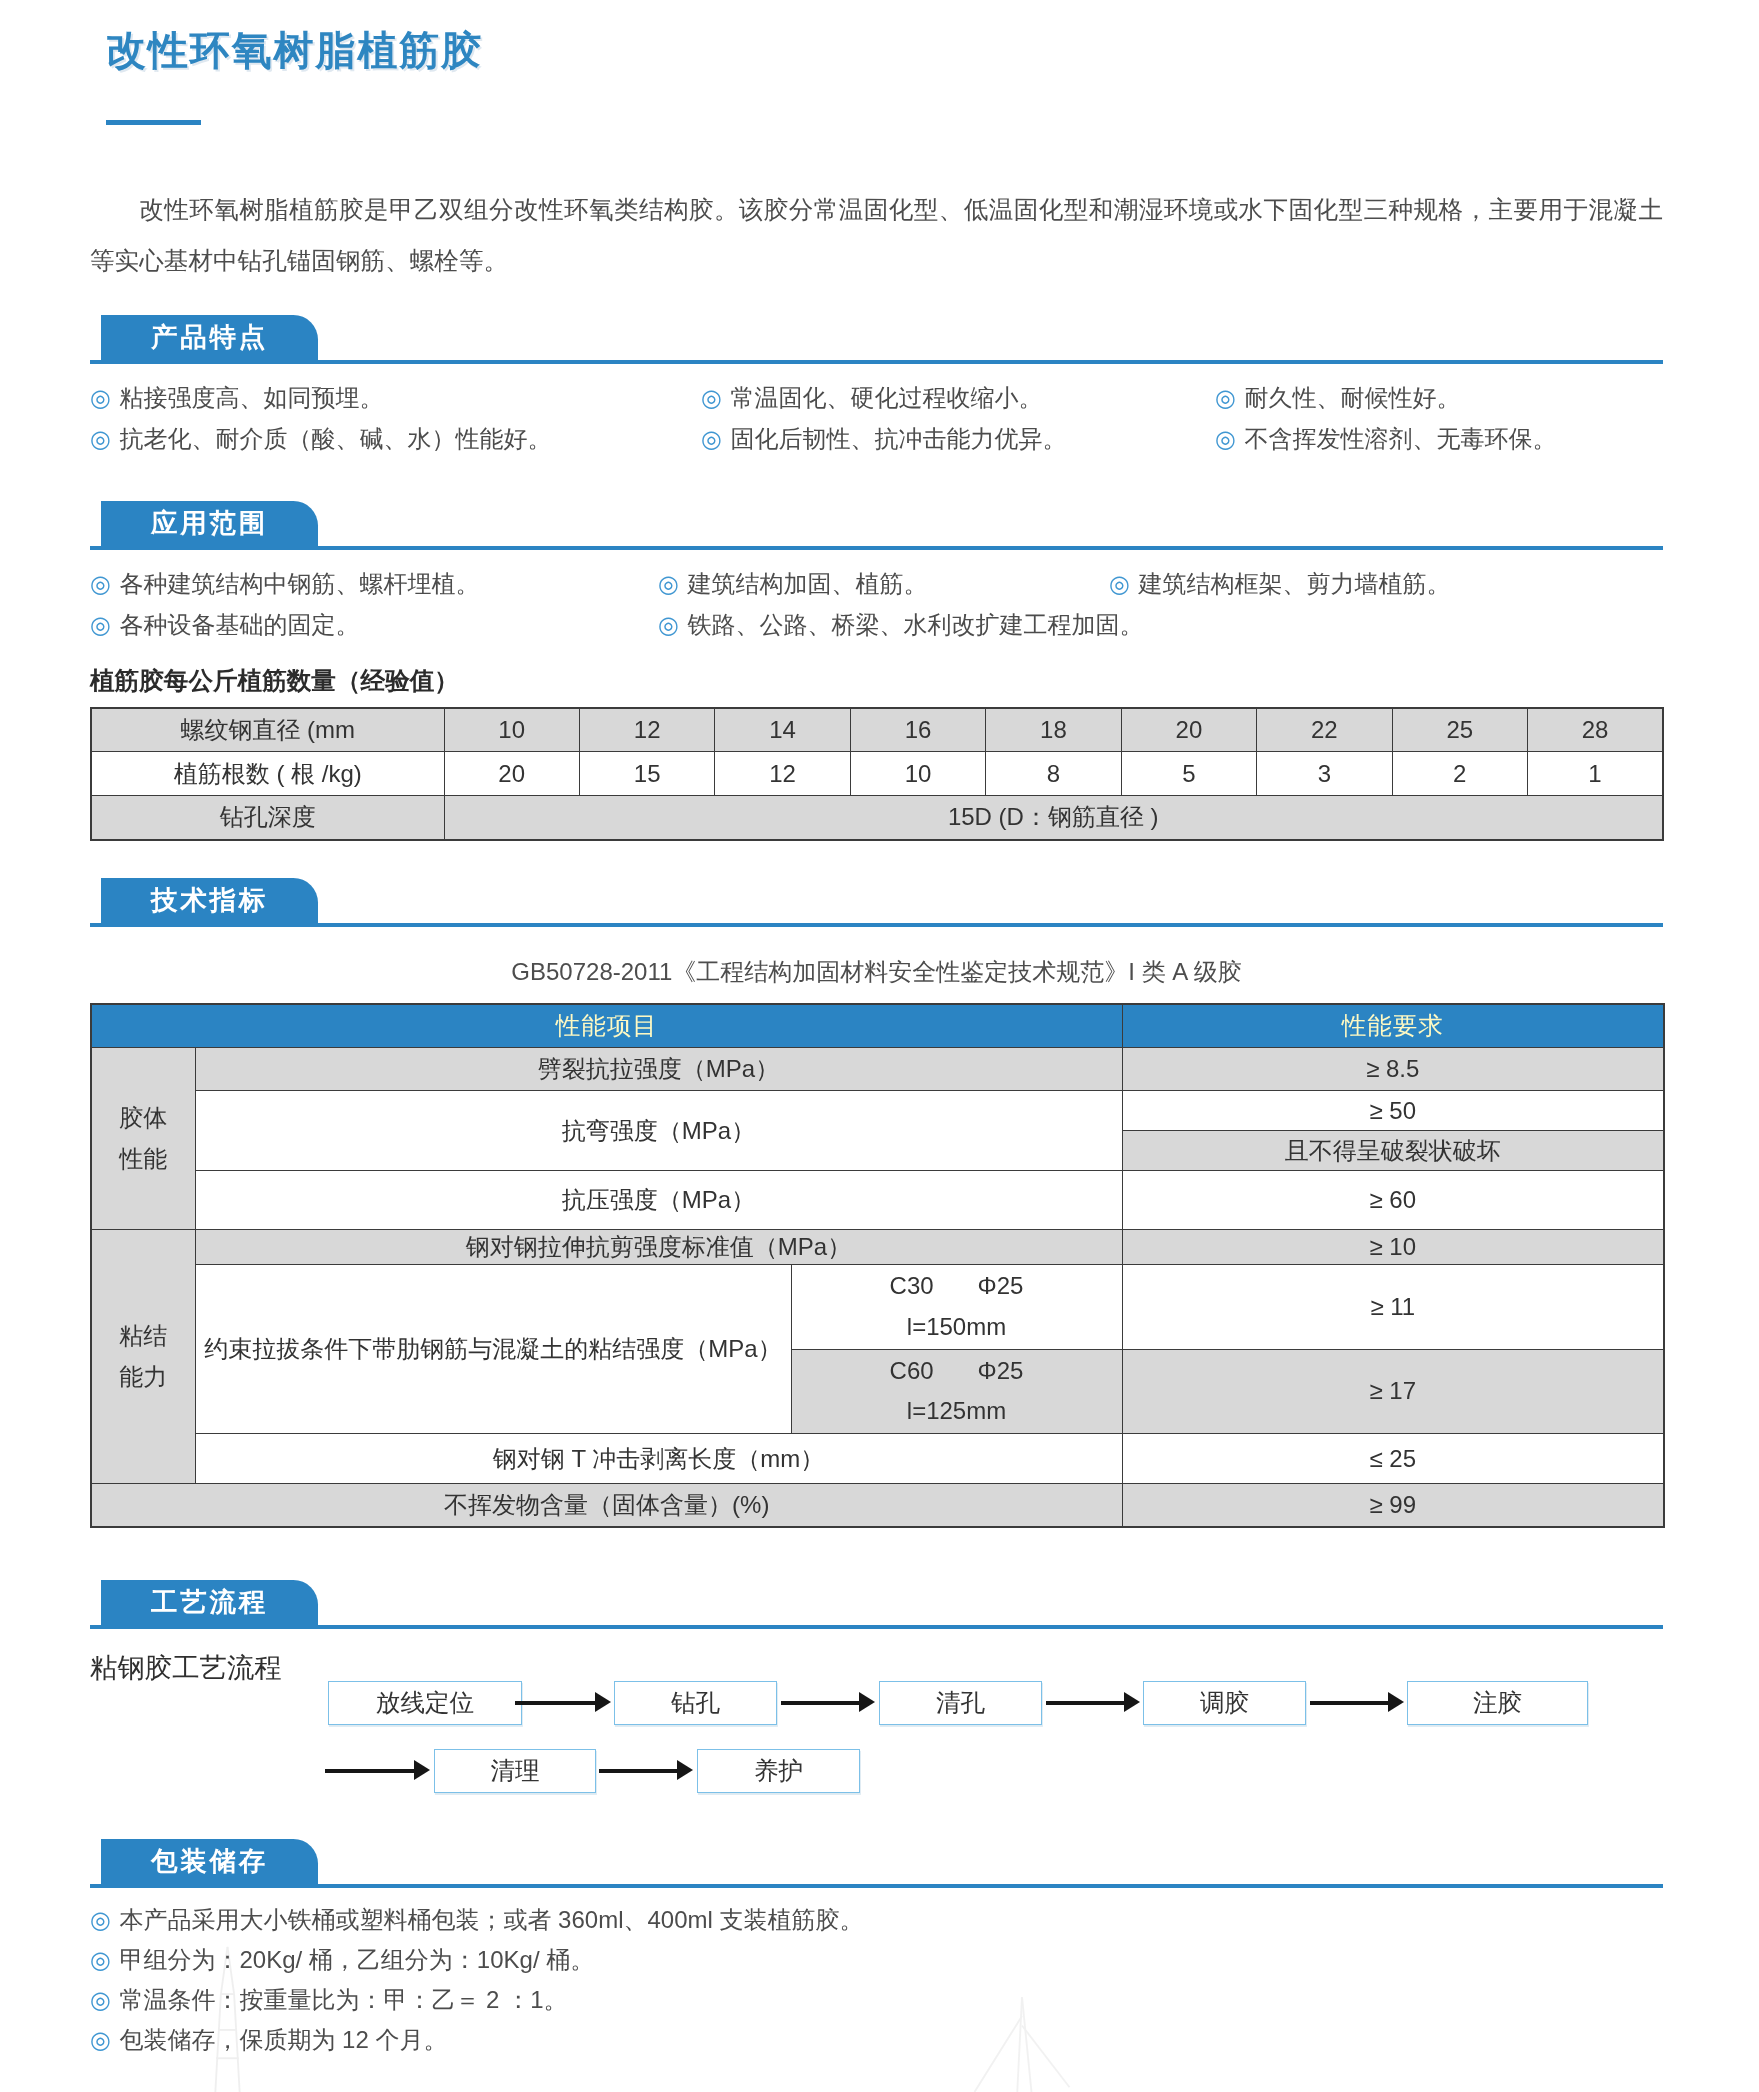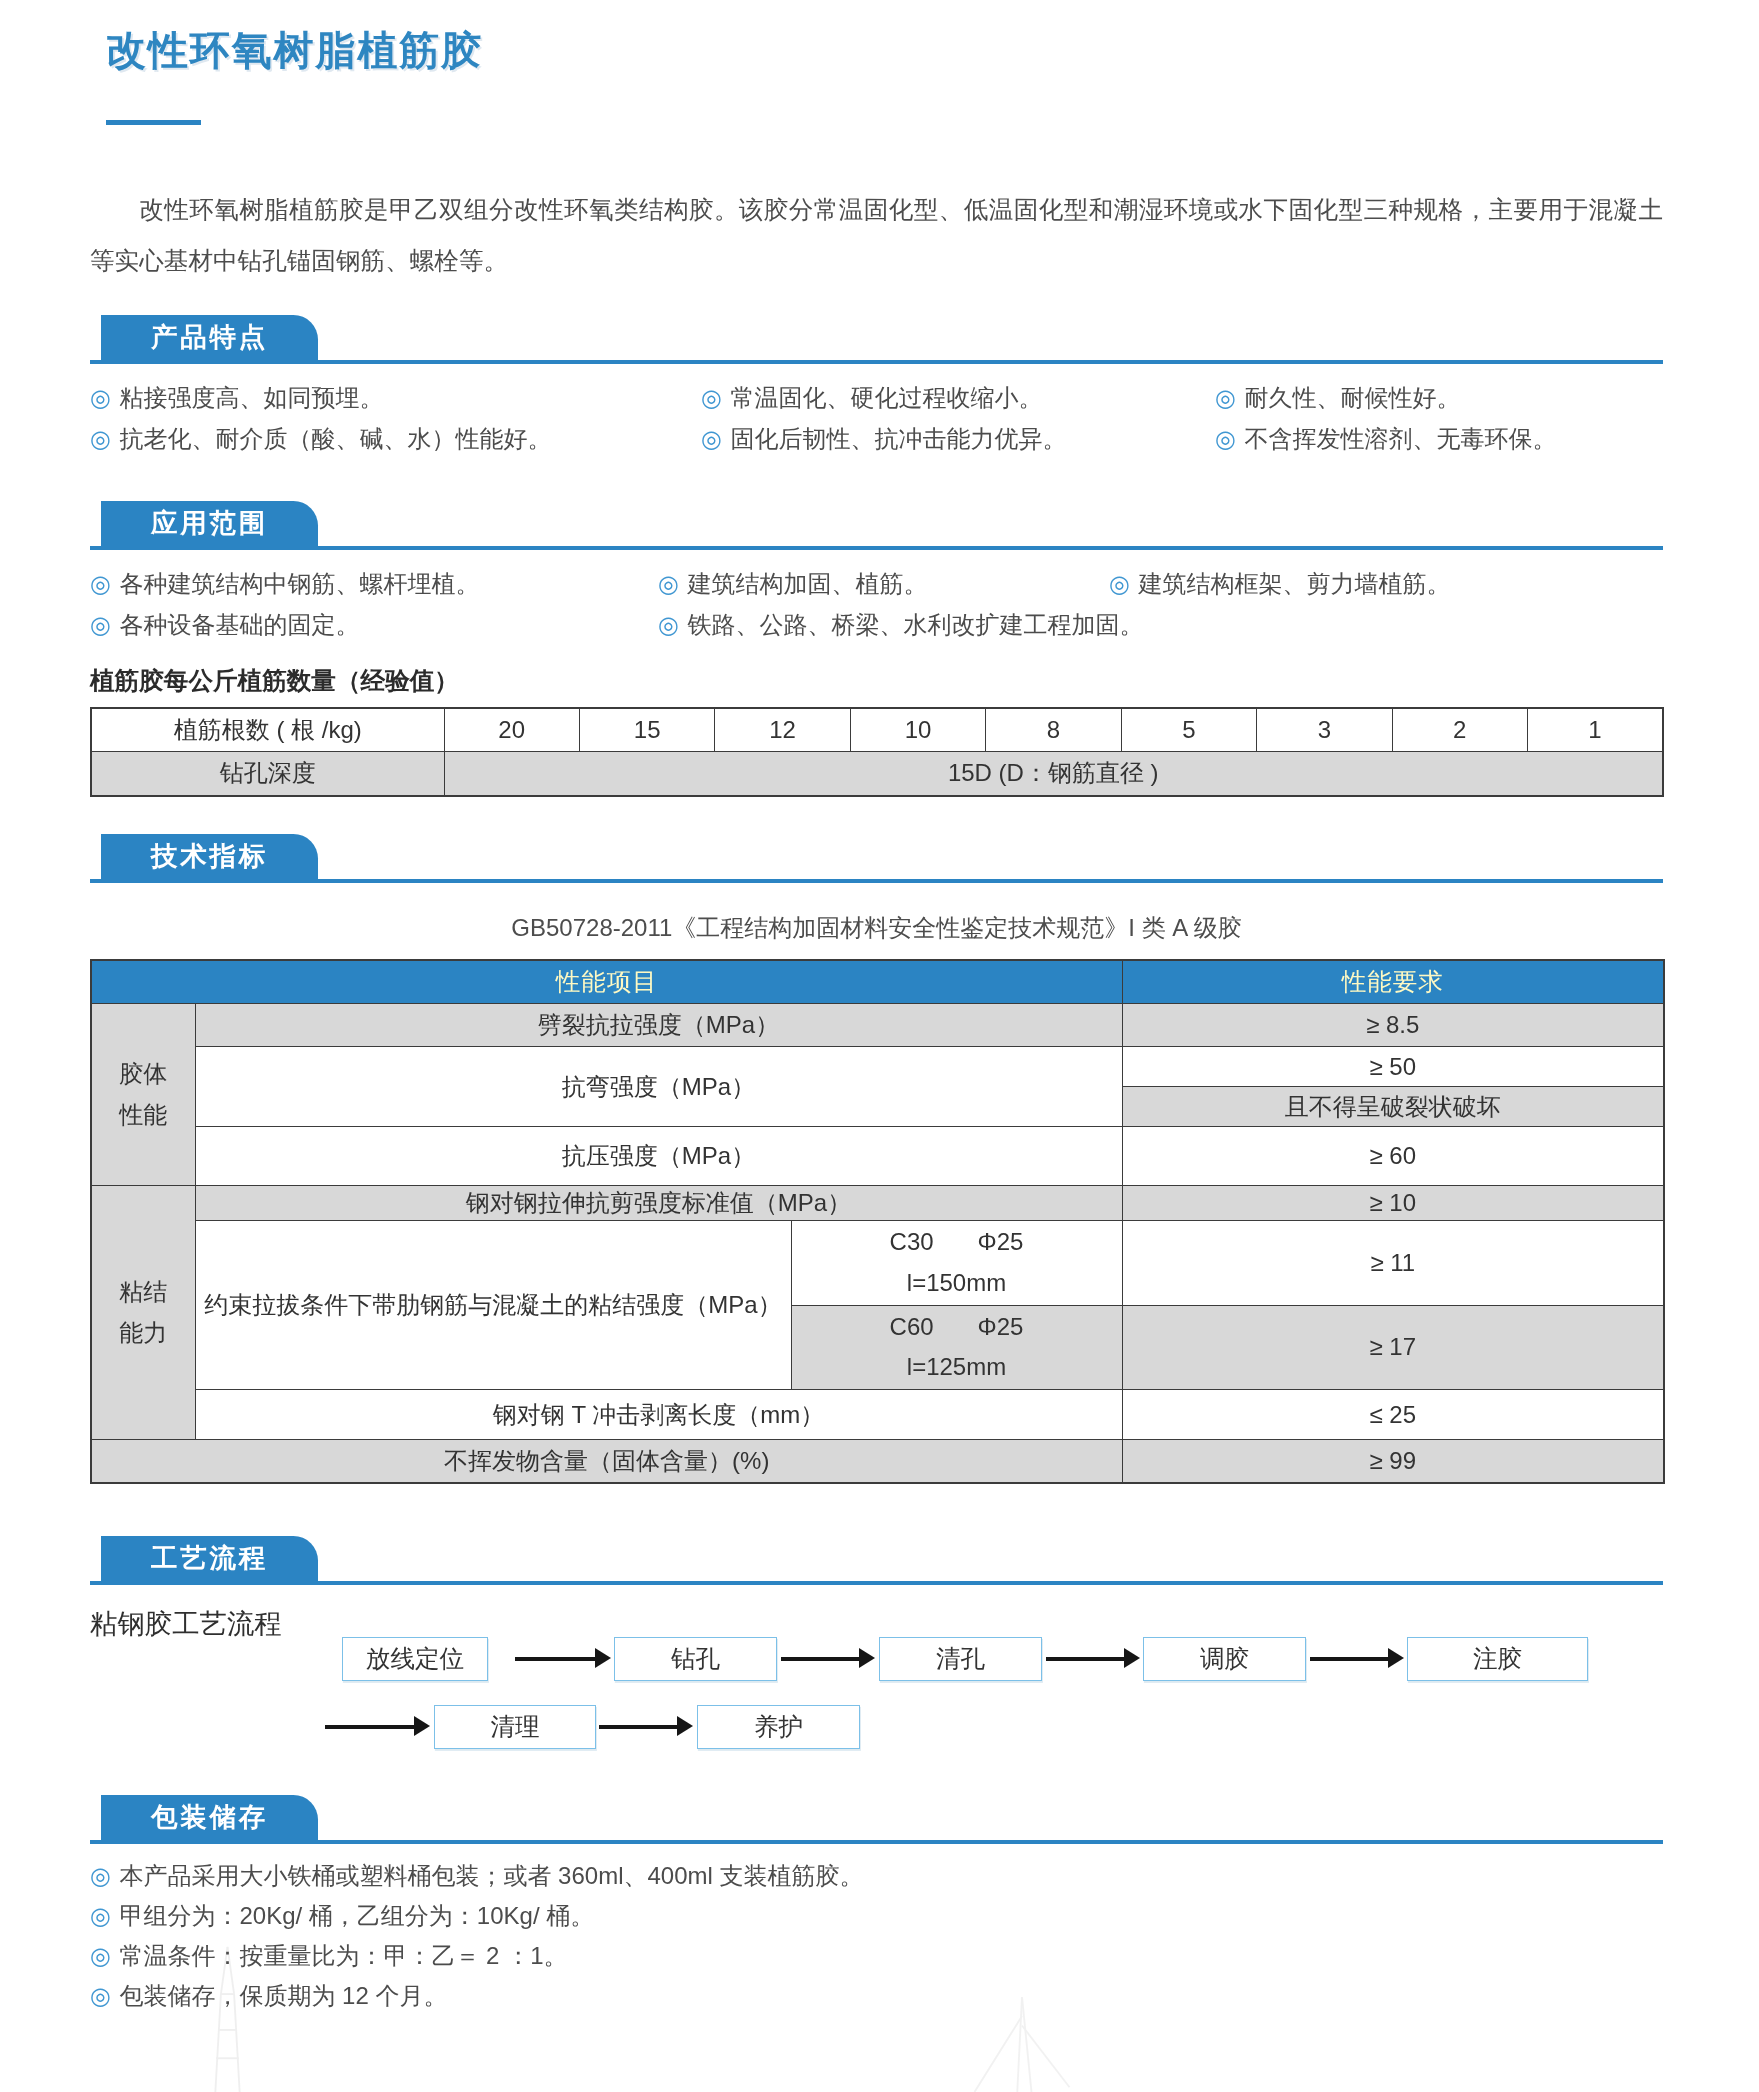--- a/index.html
+++ b/index.html
@@ -142,20 +142,32 @@
           <col>
           <col>
           <col>
           <col>
           <col>
           <col>
           <col>
           <col>
       </colgroup>
       <tbody>
+          <tr class="row-gray">
+        <td>螺纹钢直径 (mm</td>
+        <td>10</td>
+        <td>12</td>
+        <td>14</td>
+        <td>16</td>
+        <td>18</td>
+        <td>20</td>
+        <td>22</td>
+        <td>25</td>
+        <td>28</td>
+      </tr>
       <tr>
         <td>植筋根数 ( 根 /kg)</td>
         <td>20</td>
         <td>15</td>
         <td>12</td>
         <td>10</td>
         <td>8</td>
         <td>5</td>
         <td>3</td>
         <td>2</td>
@@ -240,21 +252,21 @@
       </tr>
     </tbody>
       </table>
 
     <div class="sec mt-process">
       <div class="sec-tab">工艺流程</div>
     </div>
     <div class="flow-wrap">
       <div class="flow-title">粘钢胶工艺流程</div>
 
-      <div class="flow-box" style="left:252px;top:52px;width:146px;">放线定位</div>
+      <div class="flow-box" style="left:238px;top:52px;width:194px;">放线定位</div>
       <div class="arrow" style="left:425px;top:72px;width:81px;"></div>
       <div class="flow-box" style="left:524px;top:52px;width:163px;">钻孔</div>
       <div class="arrow" style="left:691px;top:72px;width:79px;"></div>
       <div class="flow-box" style="left:789px;top:52px;width:163px;">清孔</div>
       <div class="arrow" style="left:956px;top:72px;width:79px;"></div>
       <div class="flow-box" style="left:1053px;top:52px;width:163px;">调胶</div>
       <div class="arrow" style="left:1220px;top:72px;width:79px;"></div>
       <div class="flow-box" style="left:1317px;top:52px;width:181px;">注胶</div>
 
       <div class="arrow" style="left:235px;top:140px;width:90px;"></div>

